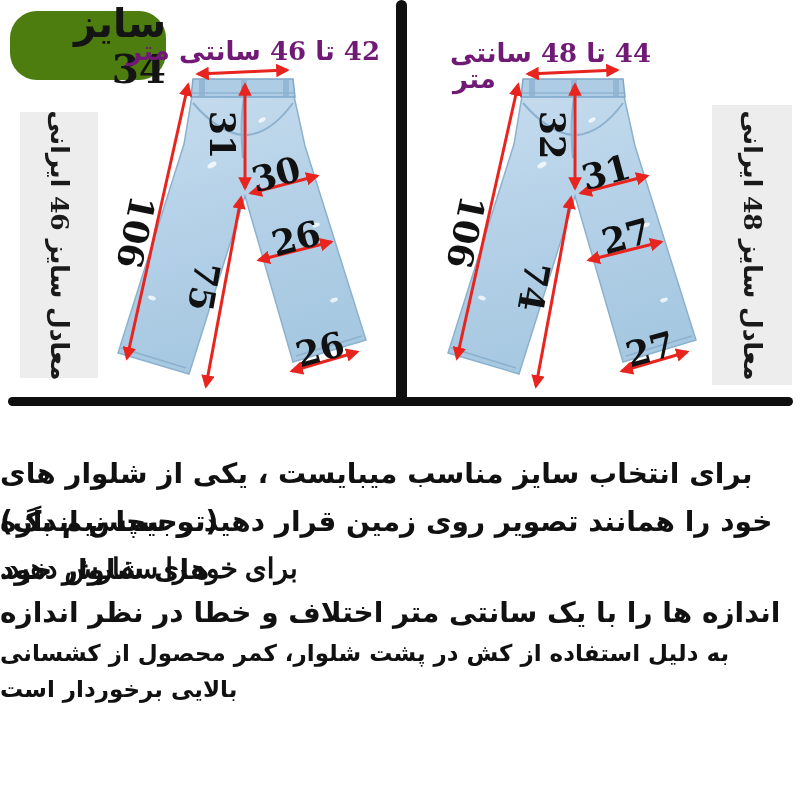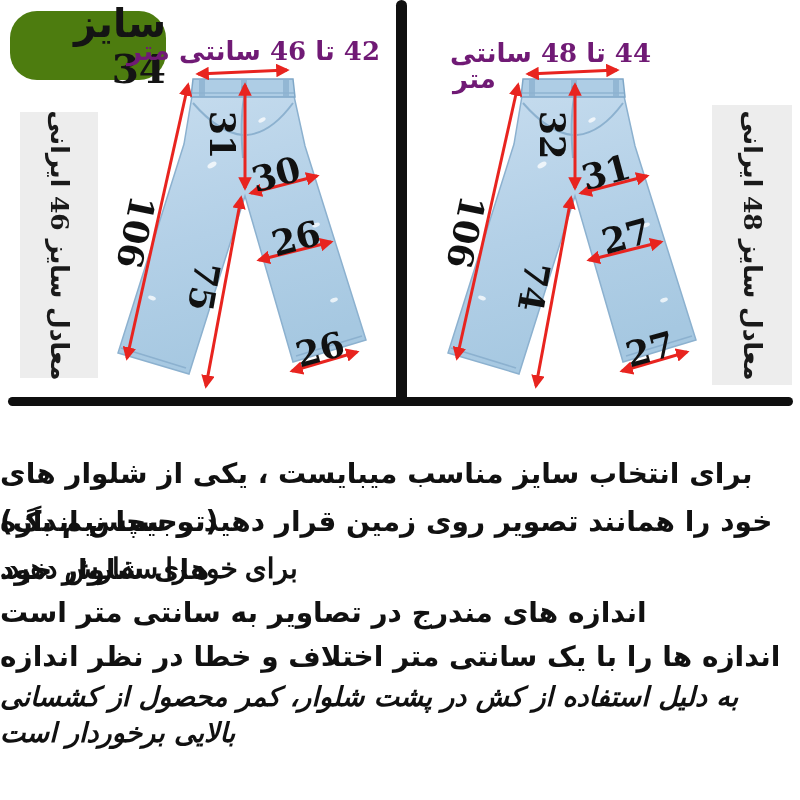--- a/index.html
+++ b/index.html
@@ -59,21 +59,21 @@
   .divider-h{position:absolute;left:8px;top:397px;width:785px;height:9px;background:#0f0f0f;border-radius:5px;}
 
   .notes{
     position:absolute;left:0;top:450px;width:800px;
     direction:rtl;text-align:left;font-weight:bold;color:#111;
   }
   .note-line{font-size:28px;height:48px;line-height:48px;}
   .note-line.n3{height:46px;line-height:46px;}
   .note-line.n4{height:45px;line-height:45px;font-family:Liberation Serif, serif;}
   .note-line.n5,.note-line.n6{height:44px;line-height:44px;}
-  .note-line.small{font-size:27px;height:36px;line-height:36px;font-style:italic;}
+  .note-line.small{font-size:23px;height:36px;line-height:36px;}
 </style>
 </head>
 <body>
 
 <div class="stage">
 
   <section class="panel panel-left">
 
     <div class="title-box tb-left">
       <span dir="rtl">سایز 34</span>
@@ -199,18 +199,17 @@
     <span class="m r100" style="left:129px;top:287px;">74</span>
   </section>
 
   <div class="divider-v"></div>
   <div class="divider-h"></div>
 
   <div class="notes">
     <div class="note-line n1">برای انتخاب سایز مناسب میبایست ، یکی از شلوار های (ترجیحا نیم بگ)</div>
     <div class="note-line n2">خود را همانند تصویر روی زمین قرار دهید و سپس اندازه های شلوار خود</div>
     <div class="note-line n4">برای خود را سفارش دهید.</div>
-    <div class="note-line n5">اندازه های مندرج در تصاویر به سانتی متر است</div>
     <div class="note-line n6">اندازه ها را با یک سانتی متر اختلاف و خطا در نظر اندازه</div>
     <div class="note-line small">به دلیل استفاده از کش در پشت شلوار، کمر محصول از کشسانی بالایی برخوردار است</div>
   </div>
 
 </div>
 
 </body></html>

